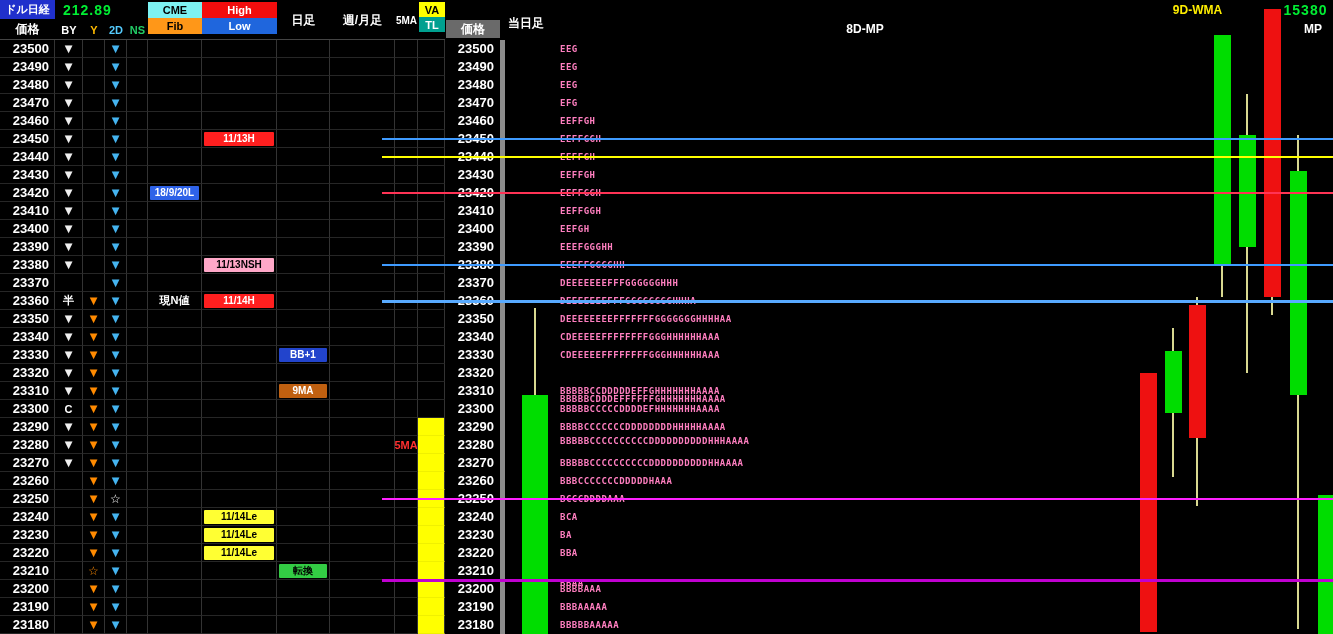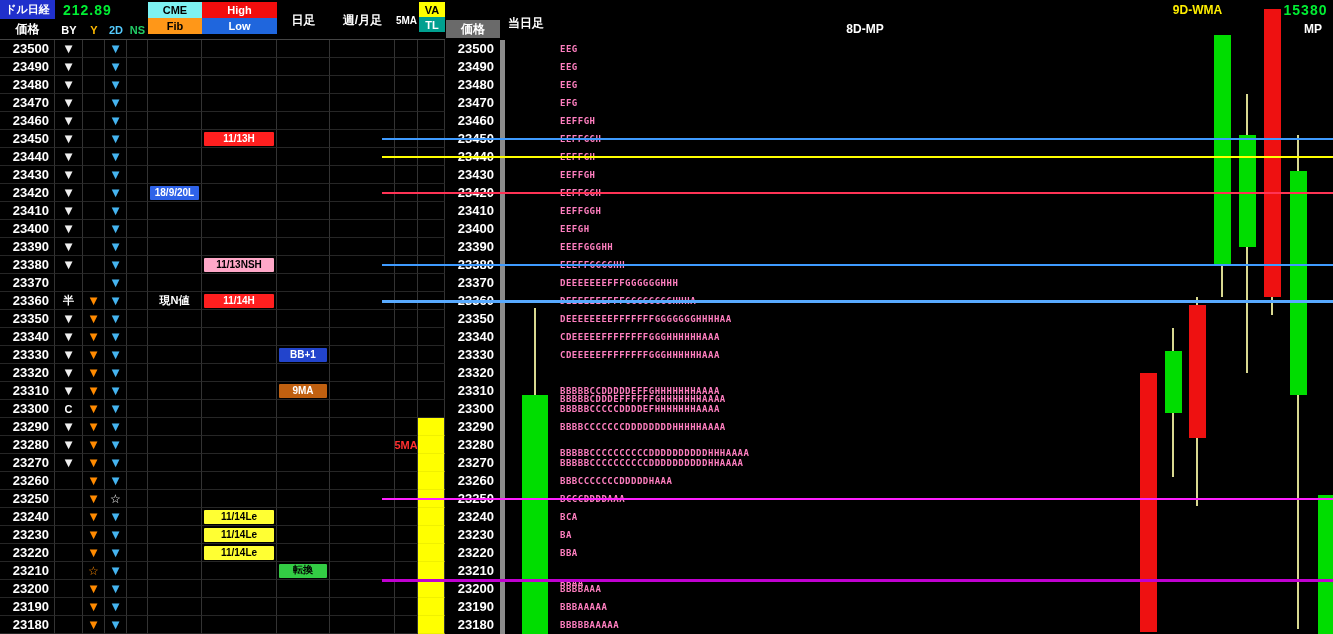--- a/index.html
+++ b/index.html
@@ -633,21 +633,21 @@
         <div class="cell" style="width: 28px;"></div>
         <div class="cell" style="width: 22px;">
           <span class="tri" style="font-size: 12px; color: rgb(255, 138, 0);">☆</span>
         </div>
         <div class="cell" style="width: 22px;">
           <span class="tri" style="color: rgb(69, 180, 240);">▼</span>
         </div>
         <div class="cell" style="width: 21px;"></div>
         <div class="cell" style="width: 54px;"></div>
         <div class="cell" style="width: 75px;"></div>
-        <div class="cell" style="width: 53px; font-family: Liberation Mono, monospace;">
+        <div class="cell" style="width: 53px;">
           <span class="tag" style="background: rgb(51, 204, 68); color: rgb(0, 0, 0);">転換</span>
         </div>
         <div class="cell" style="width: 65px;"></div>
         <div class="cell" style="width: 23px;"></div>
         <div class="cell" style="width: 27px; background: rgb(255, 255, 0); border-bottom: 1px solid rgb(240, 240, 0);"></div>
       </div>
       <div class="row" style="top: 580px;">
         <div class="cell price" style="width: 55px;">23200</div>
         <div class="cell" style="width: 28px;"></div>
         <div class="cell" style="width: 22px;">
@@ -750,21 +750,21 @@
       <div class="tpo" style="top: 256px; color: rgb(255, 127, 192);">EEEFFGGGGHH</div>
       <div class="tpo" style="top: 274px; color: rgb(255, 127, 192);">DEEEEEEEFFFGGGGGGHHH</div>
       <div class="tpo" style="top: 292px; color: rgb(255, 127, 192);">DEEEEEEEFFFGGGGGGGGHHHA</div>
       <div class="tpo" style="top: 310px; color: rgb(255, 127, 192);">DEEEEEEEEFFFFFFFGGGGGGGHHHHAA</div>
       <div class="tpo" style="top: 328px; color: rgb(255, 127, 192);">CDEEEEEFFFFFFFFGGGHHHHHHAAA</div>
       <div class="tpo" style="top: 346px; color: rgb(255, 127, 192);">CDEEEEEFFFFFFFFGGGHHHHHHAAA</div>
       <div class="tpo" style="top: 364px; color: rgb(255, 127, 192); margin-top: 26px;">BBBBBCDDDEFFFFFFGHHHHHHHAAAA</div>
       <div class="tpo" style="top: 382px; color: rgb(255, 127, 192);">BBBBBCCDDDDDEFFGHHHHHHHAAAA</div>
       <div class="tpo" style="top: 400px; color: rgb(255, 127, 192);">BBBBBCCCCCDDDDEFHHHHHHHAAAA</div>
       <div class="tpo" style="top: 418px; color: rgb(255, 127, 192);">BBBBCCCCCCCDDDDDDDDHHHHHAAAA</div>
-      <div class="tpo" style="top: 444px; color: rgb(255, 127, 192);">BBBBBCCCCCCCCCCDDDDDDDDDDHHHAAAA</div>
+      <div class="tpo" style="top: 432px; color: rgb(255, 127, 192);">BBBBBCCCCCCCCCCDDDDDDDDDDHHHAAAA</div>
       <div class="tpo" style="top: 454px; color: rgb(255, 127, 192);">BBBBBCCCCCCCCCCDDDDDDDDDDHHAAAA</div>
       <div class="tpo" style="top: 472px; color: rgb(255, 127, 192);">BBBCCCCCCCDDDDDHAAA</div>
       <div class="tpo" style="top: 490px; color: rgb(255, 127, 192);">BCCCDDDDAAA</div>
       <div class="tpo" style="top: 508px; color: rgb(255, 127, 192);">BCA</div>
       <div class="tpo" style="top: 526px; color: rgb(255, 127, 192);">BA</div>
       <div class="tpo" style="top: 544px; color: rgb(255, 127, 192);">BBA</div>
       <div class="tpo" style="top: 574px; color: rgb(255, 127, 192);">BBAA</div>
       <div class="tpo" style="top: 580px; color: rgb(255, 127, 192);">BBBBAAA</div>
       <div class="tpo" style="top: 598px; color: rgb(255, 127, 192);">BBBAAAAA</div>
       <div class="tpo" style="top: 616px; color: rgb(255, 127, 192);">BBBBBAAAAA</div>

